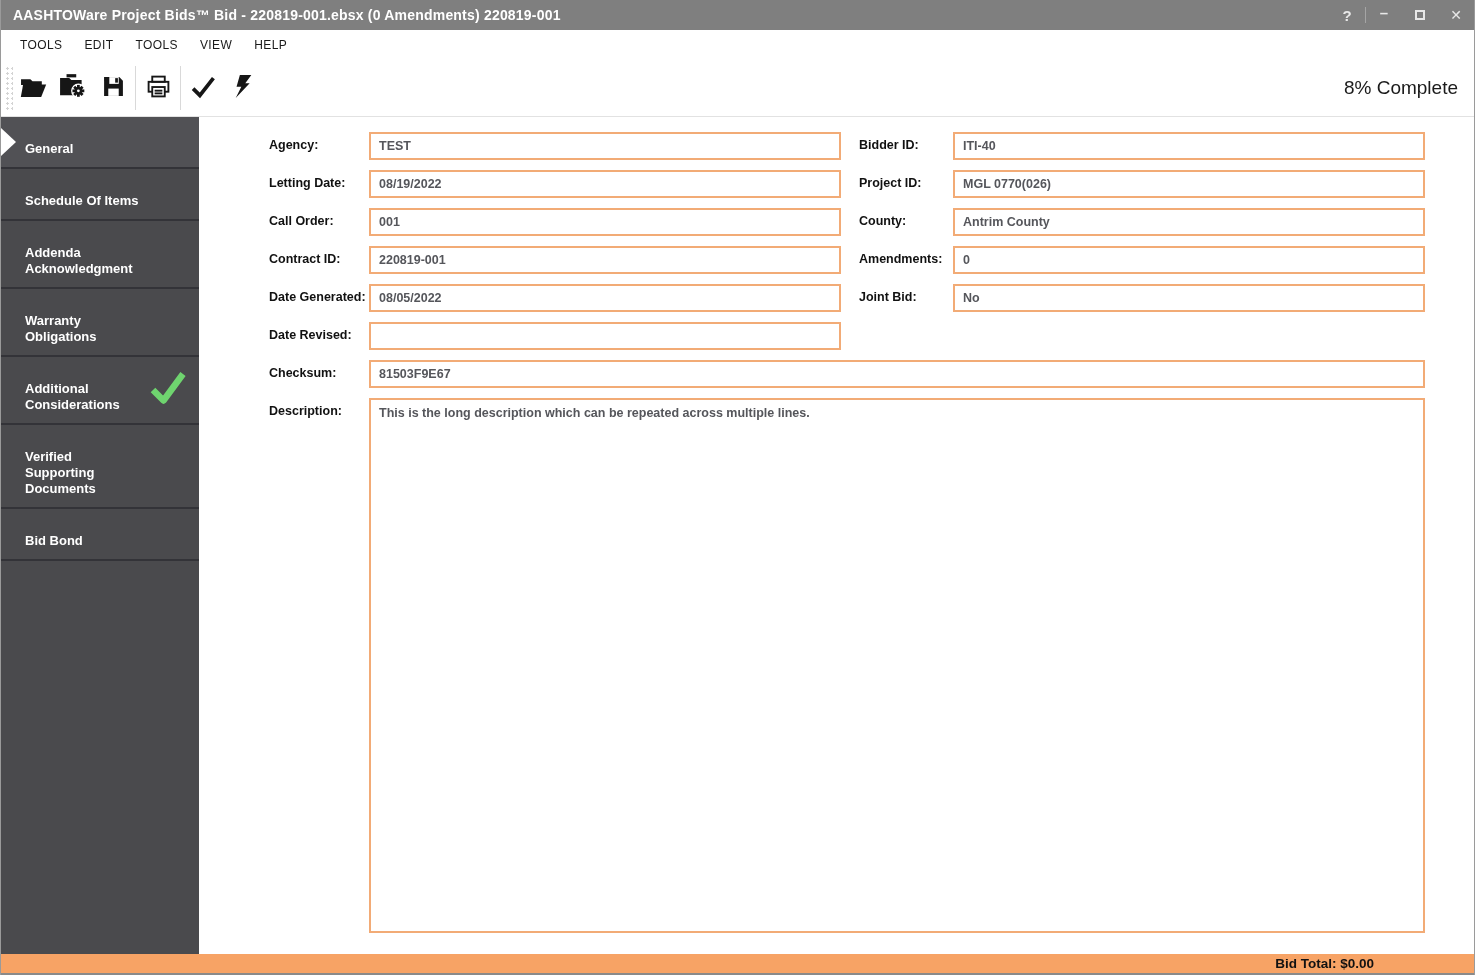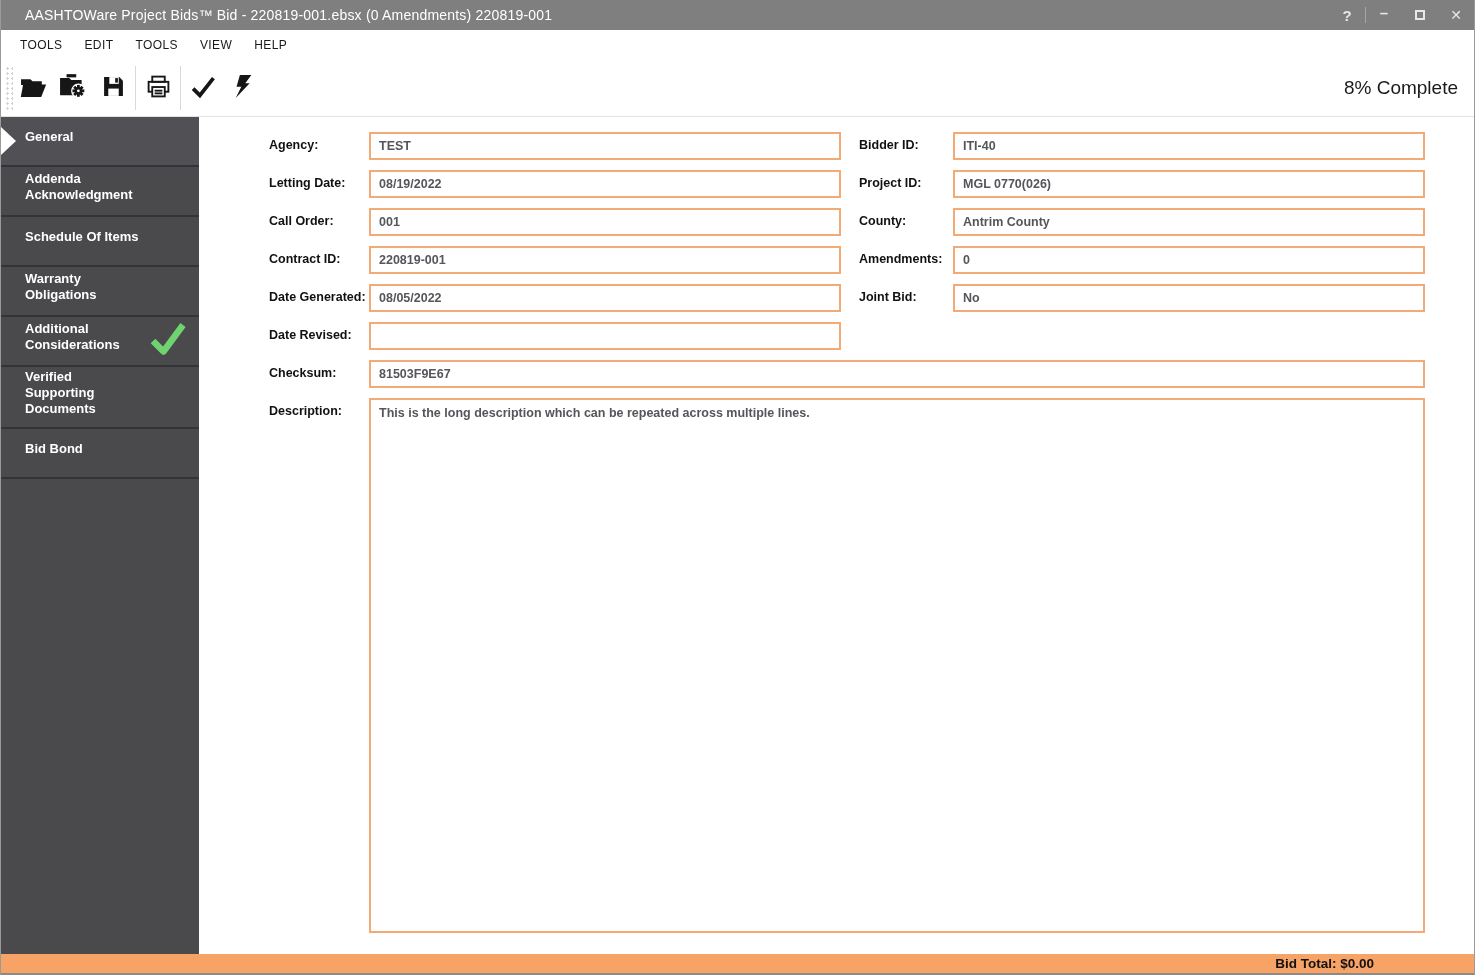--- a/index.html
+++ b/index.html
@@ -2,21 +2,21 @@
 <html><head>
 <meta charset="utf-8">
 <style>
   * { margin:0; padding:0; box-sizing:border-box; }
   html,body { width:1475px; height:975px; overflow:hidden; }
   body { font-family:"Liberation Sans","DejaVu Sans",sans-serif; background:#fff; cursor:default; }
   .window { width:1475px; height:975px; display:flex; flex-direction:column; border-left:1px solid #9a9a9a; border-right:1px solid #9a9a9a; }
 
   
   .titlebar { height:30px; background:#7F7F7F; display:flex; align-items:center; color:#fff; flex:0 0 auto; }
-  .title-text { font-size:14px; font-weight:400; padding-left:24px; letter-spacing:.2px; white-space:nowrap; }
+  .title-text { font-size:14px; font-weight:700; padding-left:12px; letter-spacing:.2px; white-space:nowrap; }
   .title-controls { margin-left:auto; display:flex; align-items:center; height:100%; }
   .tc-btn { width:36px; height:100%; display:flex; align-items:center; justify-content:center; color:#e8e8e8; font-size:15px; font-weight:700; }
   .tc-divider { width:1px; height:16px; background:#a5a5a5; }
   .tc-min { font-weight:700; padding-bottom:6px; }
   .max-box { width:10px; height:10px; border:2px solid #e8e8e8; display:inline-block; }
   .tc-close { font-size:14px; }
 
   
   .menubar { height:30px; background:#fff; display:flex; align-items:center; padding-left:8px; flex:0 0 auto; }
   .menu-item { font-size:12px; color:#1a1a1a; padding:0 11px; letter-spacing:.4px; }
@@ -26,21 +26,21 @@
   .grip { width:8px; height:44px; margin-left:4px; background-image:radial-gradient(#d4d4d4 1.2px, transparent 1.4px); background-size:5px 5px; }
   .tb-btn { width:40px; height:44px; display:flex; align-items:center; justify-content:center; }
   .tb-sep { width:1px; height:44px; background:#d9d9d9; margin:0 2px; }
   .progress-label { margin-left:auto; padding-right:16px; font-size:19px; color:#1b1b1b; }
 
   
   .body { flex:1 1 auto; display:flex; min-height:0; }
 
   
   .sidebar { width:198px; background:#4A4A4D; flex:0 0 auto; display:flex; flex-direction:column; }
-  .nav-item { position:relative; min-height:50px; border-bottom:2px solid #333338; display:flex; align-items:center; padding:2px 10px 10px 24px; }
+  .nav-item { position:relative; min-height:50px; border-bottom:2px solid #333338; display:flex; align-items:center; padding:24px 10px 10px 24px; }
   .nav-item .nav-label { color:#fff; font-weight:700; font-size:13px; line-height:16px; white-space:pre-line; }
   .nav-item.selected { background:#515155; }
   .nav-item.selected::before { content:""; position:absolute; left:0; top:50%; transform:translateY(-50%); width:0; height:0;
     border-top:14px solid transparent; border-bottom:14px solid transparent; border-left:15px solid #fff; }
   .nav-check { position:absolute; right:12px; top:50%; transform:translateY(-50%); }
   .sidebar-filler { flex:1 1 auto; }
 
   
   .main { flex:1 1 auto; background:#fff; overflow:hidden; }
   .form { padding:15px 0 0 70px; display:grid; grid-template-columns:100px 472px 112px 472px; grid-auto-rows:minmax(26px,auto); row-gap:10px; }
@@ -166,25 +166,25 @@
     <div class="progress-label">8% Complete</div>
   </div>
 
   <div class="body">
 
     <div class="sidebar">
       <div class="nav-item selected">
         <span class="nav-label">General</span>
       </div>
       <div class="nav-item">
+        <span class="nav-label">Schedule Of Items</span>
+      </div>
+      <div class="nav-item">
         <span class="nav-label">Addenda
 Acknowledgment</span>
-      </div>
-      <div class="nav-item">
-        <span class="nav-label">Schedule Of Items</span>
       </div>
       <div class="nav-item">
         <span class="nav-label">Warranty
 Obligations</span>
       </div>
       <div class="nav-item">
         <span class="nav-label">Additional
 Considerations</span>
         <span class="nav-check">
           <svg width="38" height="36" viewBox="0 0 38 36" fill="none">

